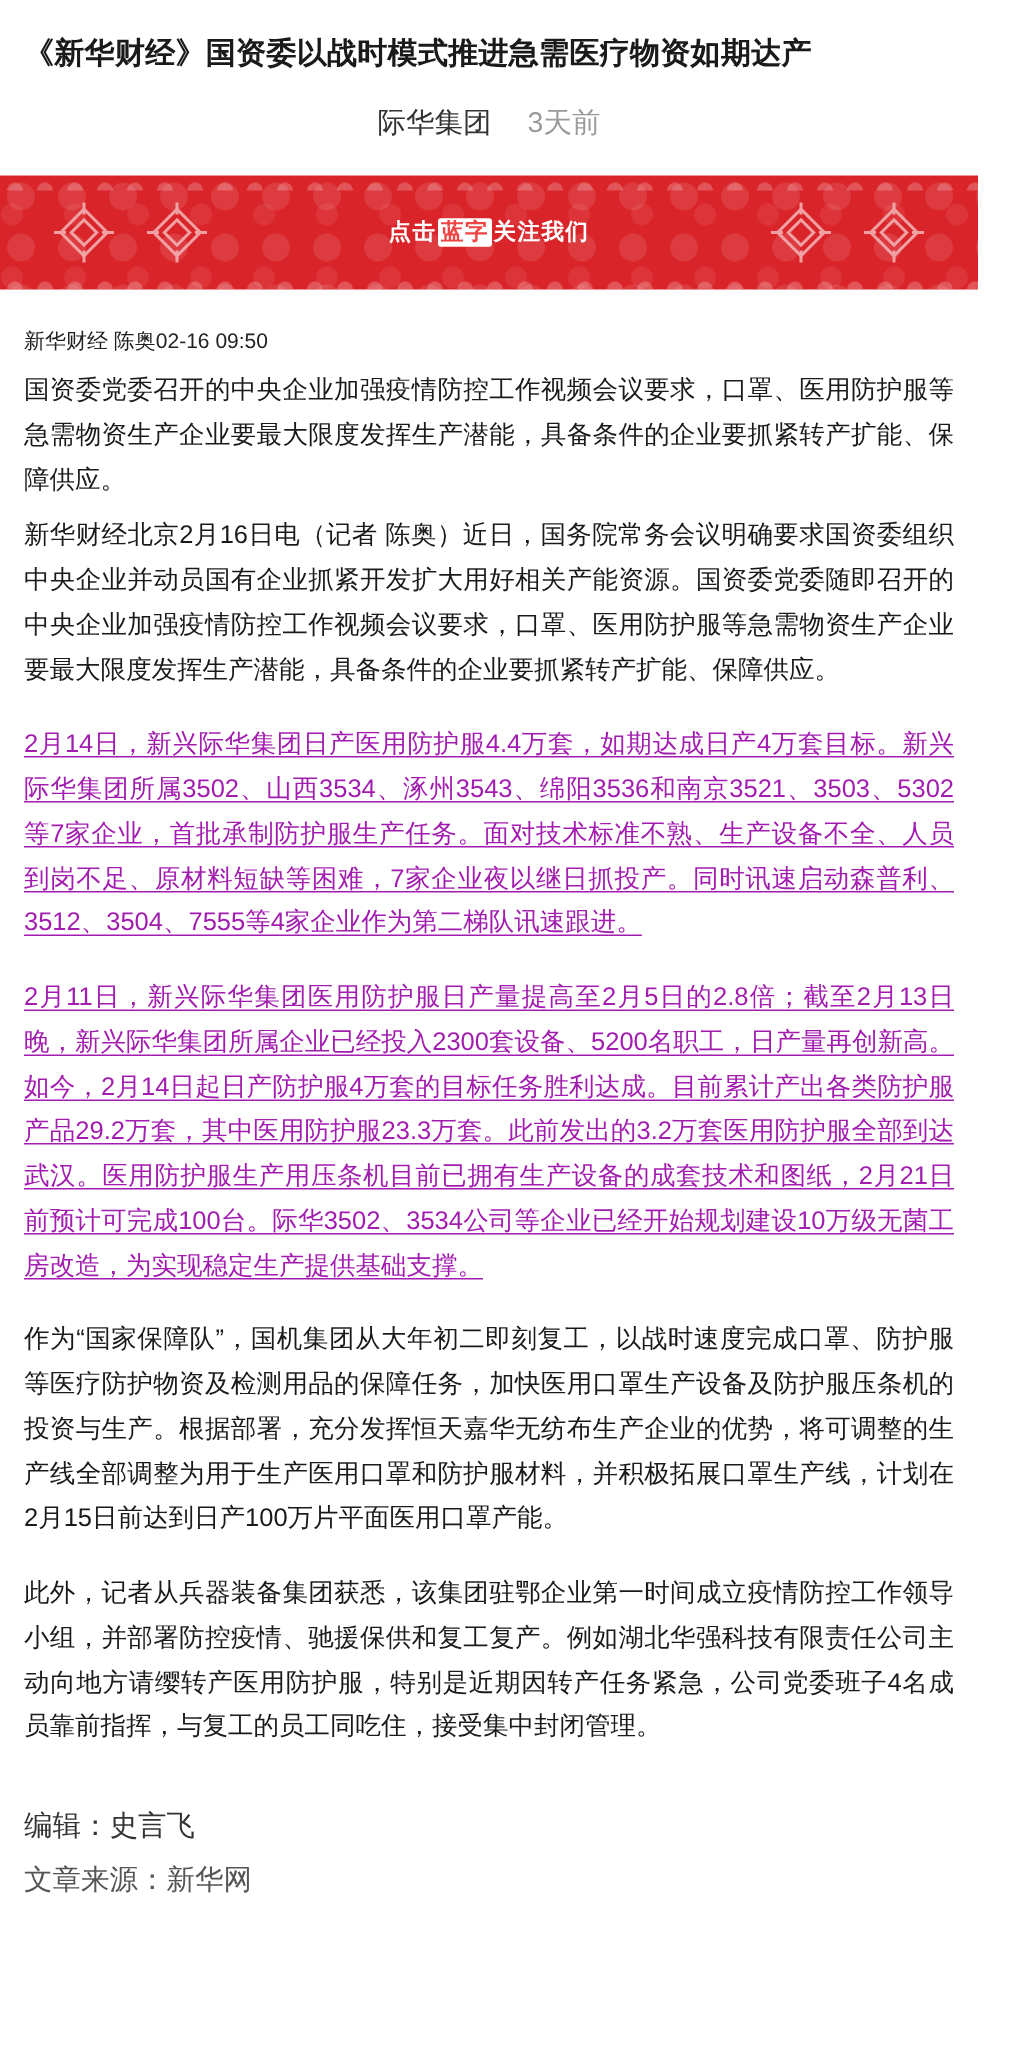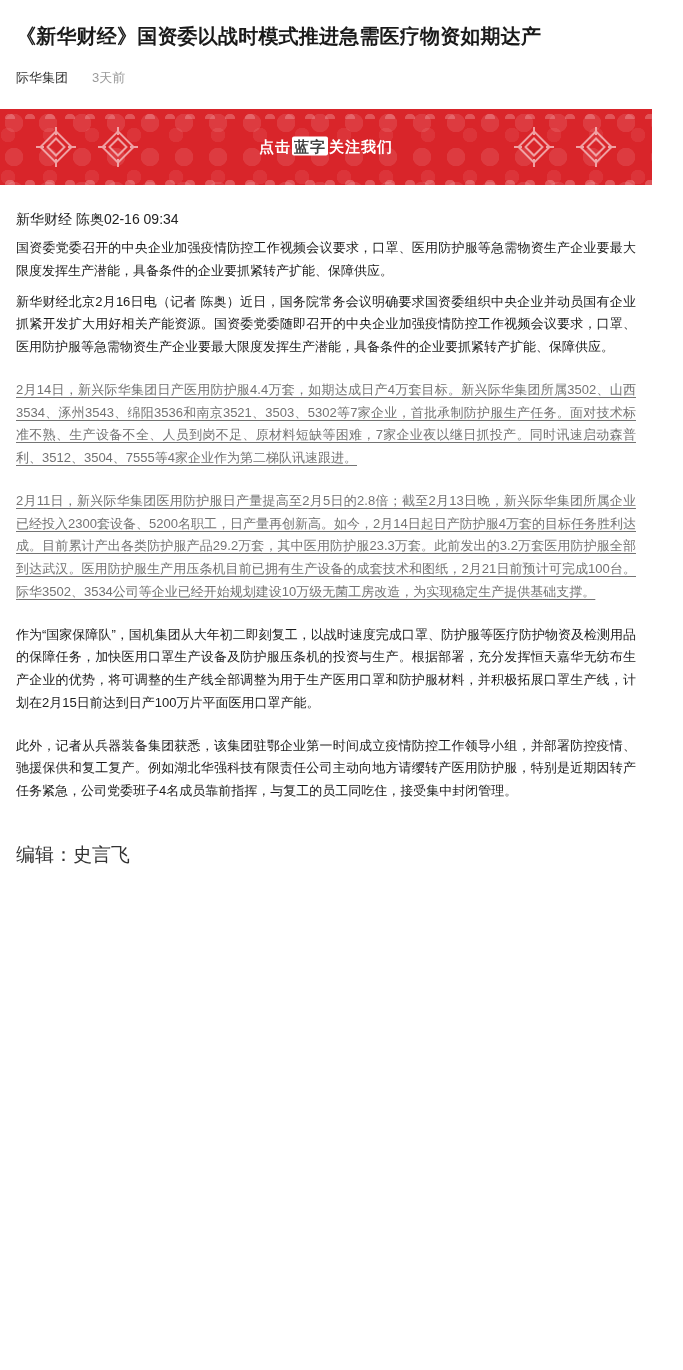--- a/index.html
+++ b/index.html
@@ -25,21 +25,22 @@
     line-height: 1.45;
     color: #1a1a1a;
     margin: 22px 0 0 0;
     letter-spacing: 0.2px;
   }
   .meta-row {
     margin: 18px 0 0 0;
     display: flex;
     align-items: center;
     gap: 24px;
-    font-size: 13px;
+    font-size: 19px;
+    justify-content: center;
   }
   .meta-account {
     color: #333333;
     font-weight: normal;
   }
   .meta-time {
     color: #9a9a9a;
   }
   
   .banner {
@@ -81,50 +82,50 @@
     left: 0; right: 0;
     top: 50%;
     transform: translateY(-50%);
     text-align: center;
     font-size: 15px;
     color: #ffffff;
     font-weight: bold;
     letter-spacing: 1px;
   }
   .banner-text .hl {
-    color: #404040;
+    color: #ef4444;
     background: #ffffff;
     padding: 1px 2px;
     border-radius: 2px;
     margin: 0 1px;
   }
   .section-title {
     font-size: 16px;
     font-weight: bold;
     line-height: 1.6;
     margin: 26px 0 0 0;
     color: #1a1a1a;
   }
   .byline {
     font-size: 14px;
     color: #222222;
     margin: 26px 0 0 0;
   }
   p.body {
-    font-size: 13px;
+    font-size: 17px;
     line-height: 1.75;
     color: #1a1a1a;
     margin: 20px 0 0 0;
     text-align: justify;
   }
   p.body.tight {
     margin-top: 8px;
   }
   p.body.underlined {
-    color: #737373;
+    color: #a21caf;
     text-decoration: underline;
     text-underline-offset: 3px;
     text-decoration-thickness: 1px;
   }
   .footer {
     margin: 34px 0 0 0;
     font-size: 19px;
     color: #333333;
     line-height: 1.9;
     padding-bottom: 18px;
@@ -178,26 +179,27 @@
         <path d="M22 2 L22 10 M22 34 L22 42 M2 22 L10 22 M34 22 L42 22"></path>
       </g>
     </svg>
 
     <div class="banner-text">
       <span>点击</span><span class="hl">蓝字</span><span>关注我们</span>
     </div>
   </div>
 
 
-  <div class="byline">新华财经  陈奥02-16  09:34</div>
+  <div class="byline">新华财经  陈奥02-16  09:50</div>
 
   <p class="body tight">国资委党委召开的中央企业加强疫情防控工作视频会议要求，口罩、医用防护服等急需物资生产企业要最大限度发挥生产潜能，具备条件的企业要抓紧转产扩能、保障供应。</p>
   <p class="body tight">新华财经北京2月16日电（记者 陈奥）近日，国务院常务会议明确要求国资委组织中央企业并动员国有企业抓紧开发扩大用好相关产能资源。国资委党委随即召开的中央企业加强疫情防控工作视频会议要求，口罩、医用防护服等急需物资生产企业要最大限度发挥生产潜能，具备条件的企业要抓紧转产扩能、保障供应。</p>
   <p class="body underlined">2月14日，新兴际华集团日产医用防护服4.4万套，如期达成日产4万套目标。新兴际华集团所属3502、山西3534、涿州3543、绵阳3536和南京3521、3503、5302等7家企业，首批承制防护服生产任务。面对技术标准不熟、生产设备不全、人员到岗不足、原材料短缺等困难，7家企业夜以继日抓投产。同时讯速启动森普利、3512、3504、7555等4家企业作为第二梯队讯速跟进。</p>
   <p class="body underlined">2月11日，新兴际华集团医用防护服日产量提高至2月5日的2.8倍；截至2月13日晚，新兴际华集团所属企业已经投入2300套设备、5200名职工，日产量再创新高。如今，2月14日起日产防护服4万套的目标任务胜利达成。目前累计产出各类防护服产品29.2万套，其中医用防护服23.3万套。此前发出的3.2万套医用防护服全部到达武汉。医用防护服生产用压条机目前已拥有生产设备的成套技术和图纸，2月21日前预计可完成100台。际华3502、3534公司等企业已经开始规划建设10万级无菌工房改造，为实现稳定生产提供基础支撑。</p>
   <p class="body">作为“国家保障队”，国机集团从大年初二即刻复工，以战时速度完成口罩、防护服等医疗防护物资及检测用品的保障任务，加快医用口罩生产设备及防护服压条机的投资与生产。根据部署，充分发挥恒天嘉华无纺布生产企业的优势，将可调整的生产线全部调整为用于生产医用口罩和防护服材料，并积极拓展口罩生产线，计划在2月15日前达到日产100万片平面医用口罩产能。</p>
   <p class="body">此外，记者从兵器装备集团获悉，该集团驻鄂企业第一时间成立疫情防控工作领导小组，并部署防控疫情、驰援保供和复工复产。例如湖北华强科技有限责任公司主动向地方请缨转产医用防护服，特别是近期因转产任务紧急，公司党委班子4名成员靠前指挥，与复工的员工同吃住，接受集中封闭管理。</p>
 
   <div class="footer">
     <div>编辑：史言飞</div>
+    <div class="src">文章来源：新华网</div>
   </div>
 
 </div>
 
 </body></html>

